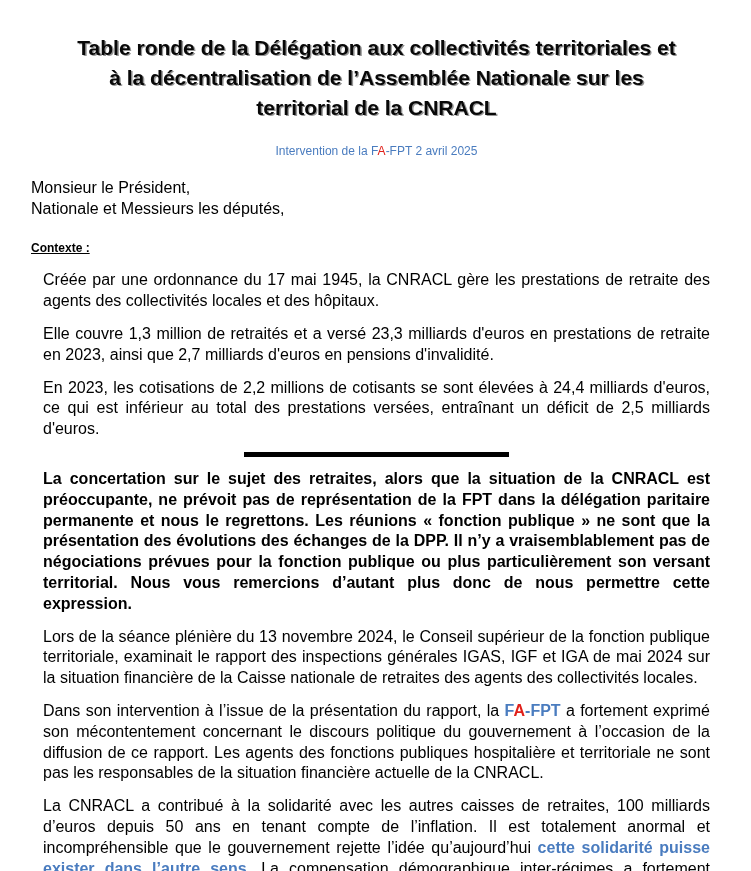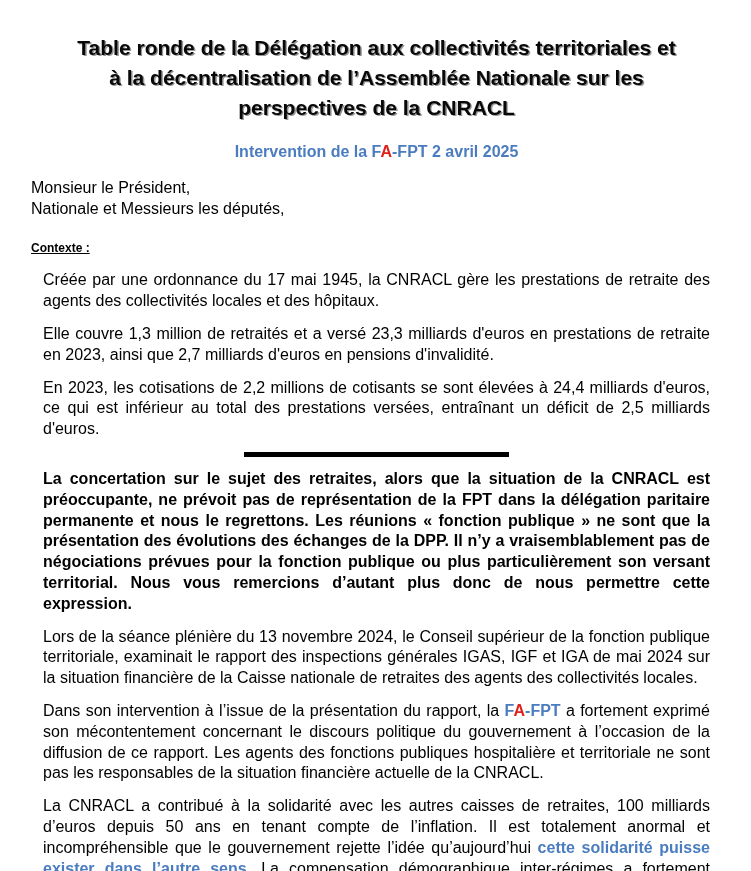--- a/index.html
+++ b/index.html
@@ -22,23 +22,23 @@
     font-size: 21px;
     line-height: 30px;
     font-weight: bold;
     color: #080808;
     text-shadow: 1.4px 1.4px 0 rgba(130,130,130,0.85);
   }
   .doc-title span { display: block; }
   .subtitle {
     margin: 18px 0 0 0;
     text-align: center;
-    font-size: 16px;
+    font-size: 12px;
     line-height: 21px;
-    font-weight: bold;
+    font-weight: normal;
   }
   .run-blue { color: #4a7cbf; }
   .run-red { color: #e0201a; }
   .run-bold-blue { color: #4a7cbf; font-weight: bold; }
   .run-bold-red { color: #e0201a; font-weight: bold; }
   .salutation { margin-top: 16px; }
   .context-heading {
     margin: 18px 0 0 0;
     font-size: 12px;
     line-height: 20.8px;
@@ -56,21 +56,21 @@
   .gap-medium { margin-top: 24px; }
 </style>
 </head>
 <body>
 
 <div class="page">
 
   <h1 class="doc-title">
     <span>Table ronde de la Délégation aux collectivités territoriales et</span>
     <span>à la décentralisation de l’Assemblée Nationale sur les</span>
-    <span>perspectives de la CNRACL</span>
+    <span>territorial de la CNRACL</span>
   </h1>
 
   <p class="subtitle"><span class="run-blue">Intervention de la F</span><span class="run-red">A</span><span class="run-blue">-FPT 2 avril 2025</span></p>
 
   <div class="salutation">
     <div>Monsieur le Président,</div>
     <div>Nationale et Messieurs les députés,</div>
   </div>
 
   <h2 class="context-heading">Contexte :</h2>

